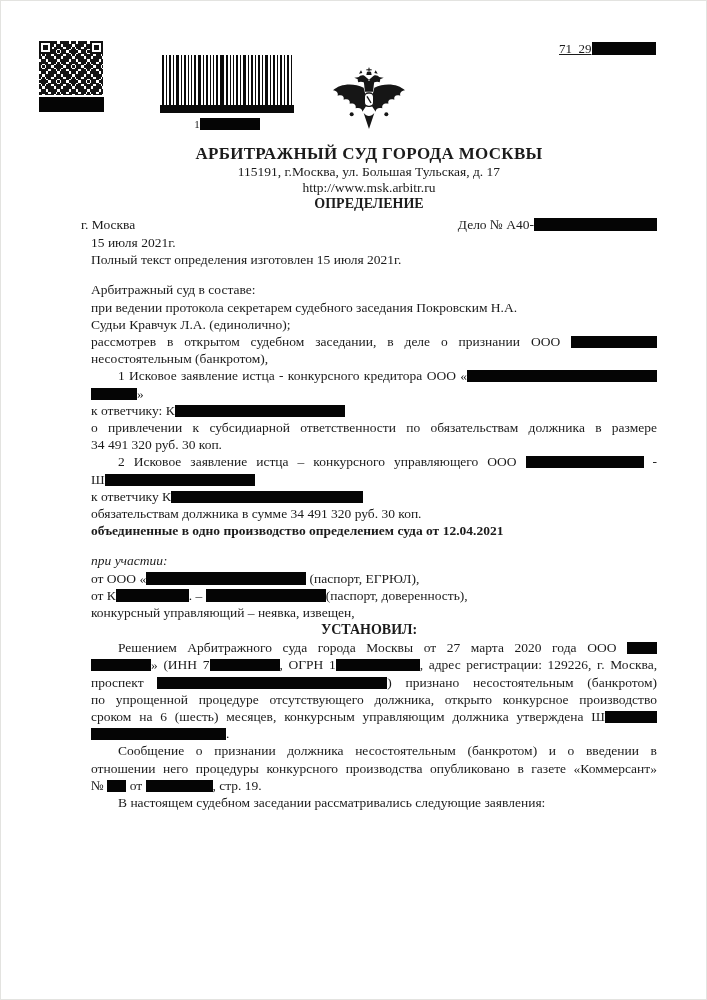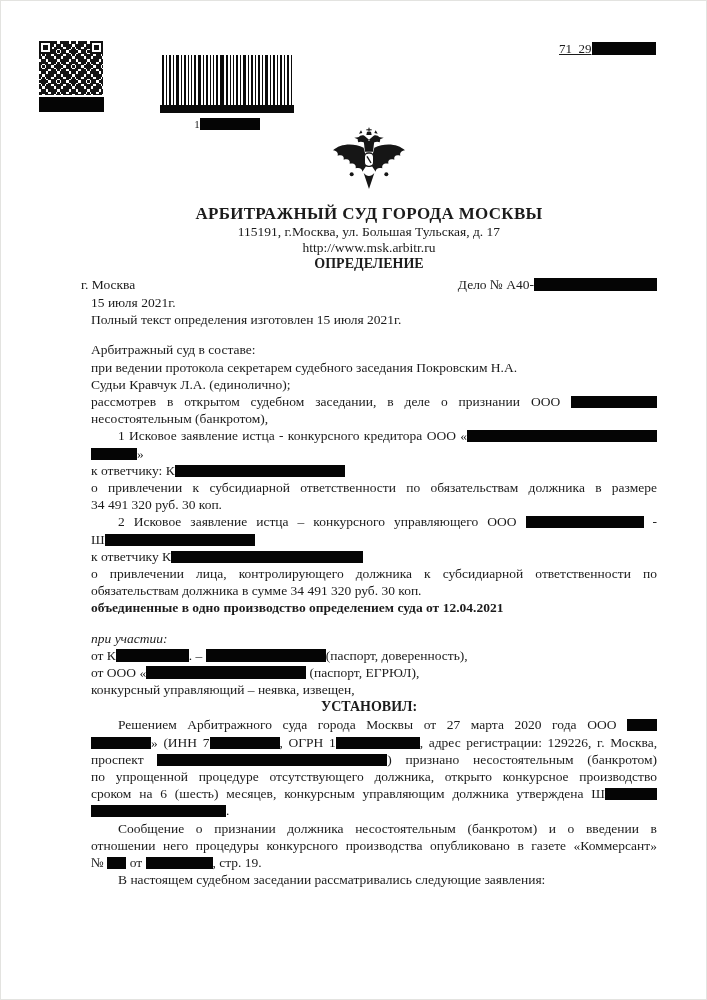--- a/index.html
+++ b/index.html
@@ -30,21 +30,21 @@
   .finder.tl{left:0;top:0;}
   .finder.tr{right:0;top:0;}
   .qr-bar{width:65px;height:15px;background:#050505;margin-top:2px;}
   .barcode-block{position:absolute;left:158px;top:54px;width:136px;text-align:center;}
   .barcode-label{margin-top:1px;font-size:11px;line-height:12px;white-space:nowrap;}
   .doc-code{position:absolute;left:558px;top:40px;font-size:13px;white-space:nowrap;text-decoration:underline;}
   
   .rb{display:inline-block;height:12px;background:#050505;vertical-align:-2px;}
   .rb13{height:13px;vertical-align:-2px;}
   
-  .content{padding:120px 49px 0 80px;}
+  .content{padding:60px 49px 0 80px;}
   .center{text-align:center;}
   .eagle{display:block;margin:0 auto 3px auto;}
   .court-name{font-weight:bold;font-size:17px;line-height:20px;letter-spacing:.3px;}
   .court-sub{font-size:13.5px;line-height:15.5px;}
   .doc-type{font-weight:bold;font-size:14px;line-height:17px;}
   .case-row{display:flex;justify-content:space-between;margin-top:4px;line-height:18px;align-items:center;}
   .ln{line-height:17.2px;min-height:17.2px;margin-left:10px;}
   .j{text-align:justify;text-align-last:justify;}
   .ind{text-indent:27px;}
   .b{font-weight:bold;}
@@ -180,32 +180,31 @@
 
     <div class="ln j ind">
       <span>2 Исковое заявление истца – конкурсного управляющего ООО</span> <span class="rb" style="width:118px;"></span> <span>-</span>
     </div>
     <div class="ln">
       <span>Ш</span><span class="rb" style="width:150px;"></span>
     </div>
     <div class="ln">
       <span>к ответчику К</span><span class="rb" style="width:192px;"></span>
     </div>
-    <div class="ln j">о привлечении лица, контролирующего должника к субсидиарной ответственности по</div>
     <div class="ln">обязательствам должника в сумме 34 491 320 руб. 30 коп.</div>
     <div class="ln b">объединенные в одно производство определением суда от 12.04.2021</div>
 
     <div class="gap-s"></div>
 
     <div class="ln i">при участии:</div>
     <div class="ln">
+      <span>от ООО «</span><span class="rb rb13" style="width:160px;"></span> <span>(паспорт, ЕГРЮЛ),</span>
+    </div>
+    <div class="ln">
       <span>от К</span><span class="rb rb13" style="width:73px;"></span><span>. –</span> <span class="rb rb13" style="width:120px;"></span><span>(паспорт, доверенность),</span>
-    </div>
-    <div class="ln">
-      <span>от ООО «</span><span class="rb rb13" style="width:160px;"></span> <span>(паспорт, ЕГРЮЛ),</span>
     </div>
     <div class="ln">конкурсный управляющий – неявка, извещен,</div>
 
     <div class="heading-center">УСТАНОВИЛ:</div>
 
     <div class="ln j ind">
       <span>Решением Арбитражного суда города Москвы от 27 марта 2020 года ООО</span> <span class="rb" style="width:30px;"></span>
     </div>
     <div class="ln j">
       <span class="rb" style="width:60px;"></span><span>» (ИНН 7</span><span class="rb" style="width:70px;"></span><span>, ОГРН 1</span><span class="rb" style="width:84px;"></span><span>, адрес регистрации: 129226, г. Москва,</span>

